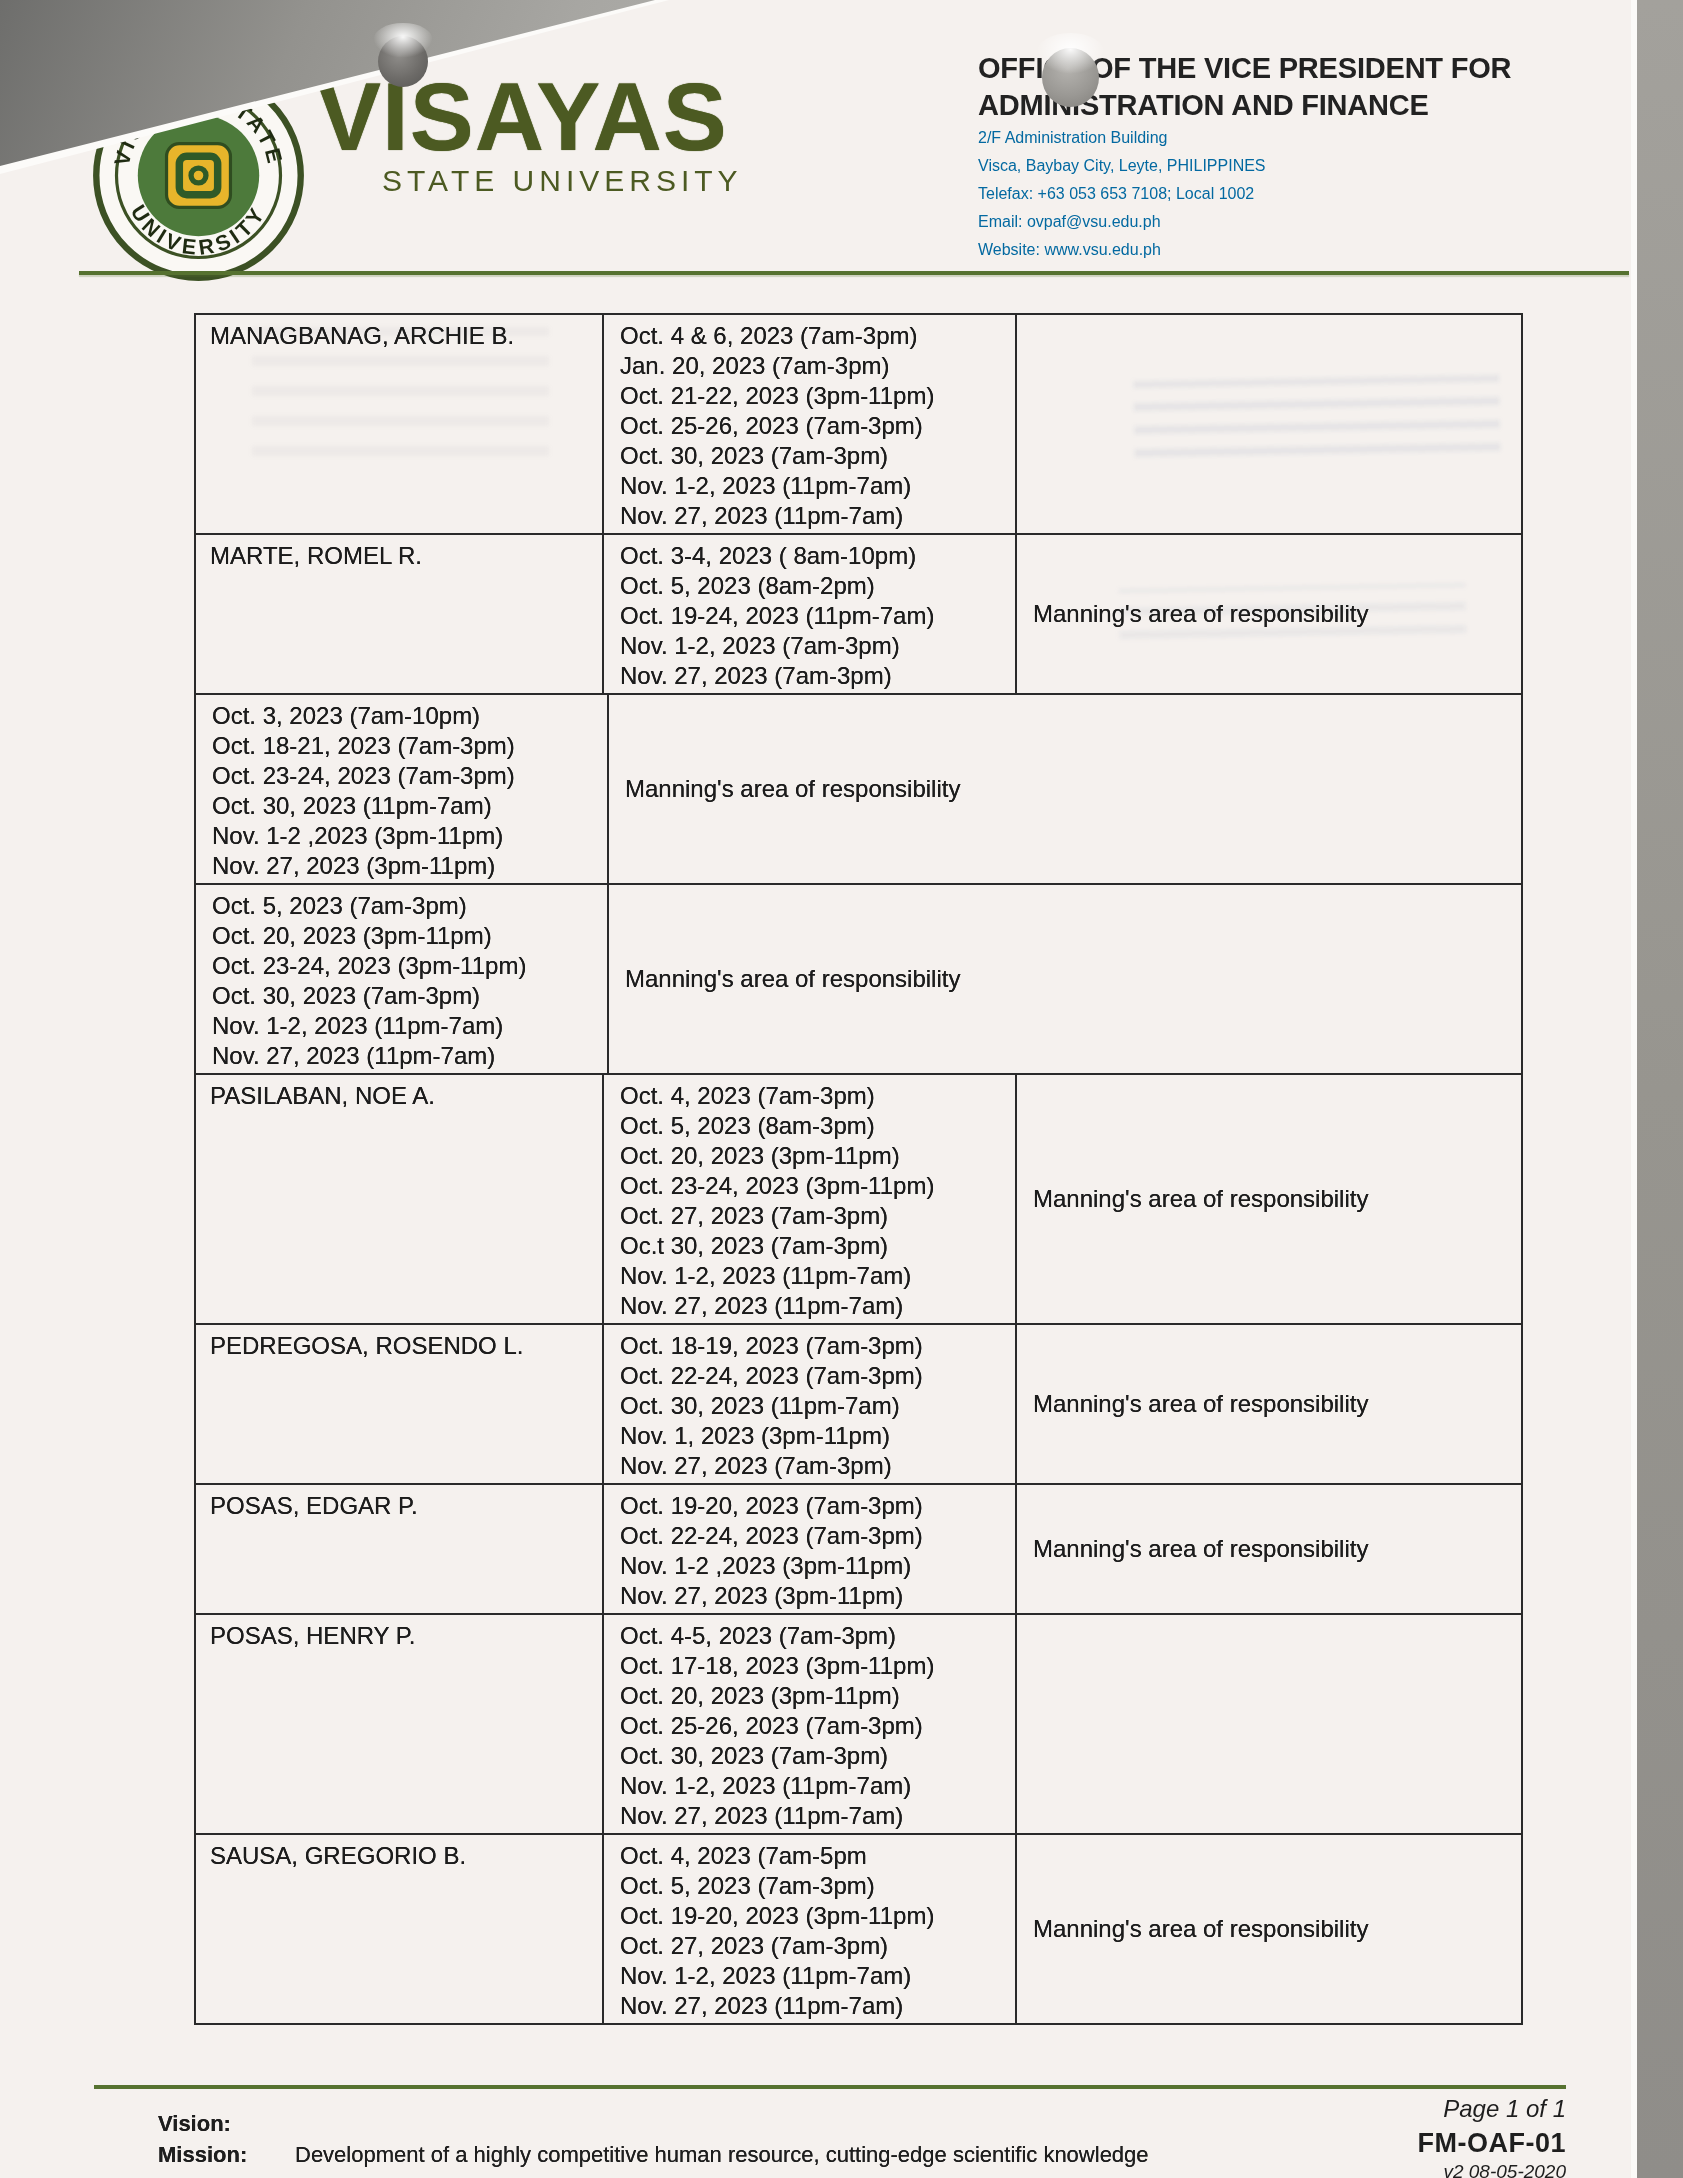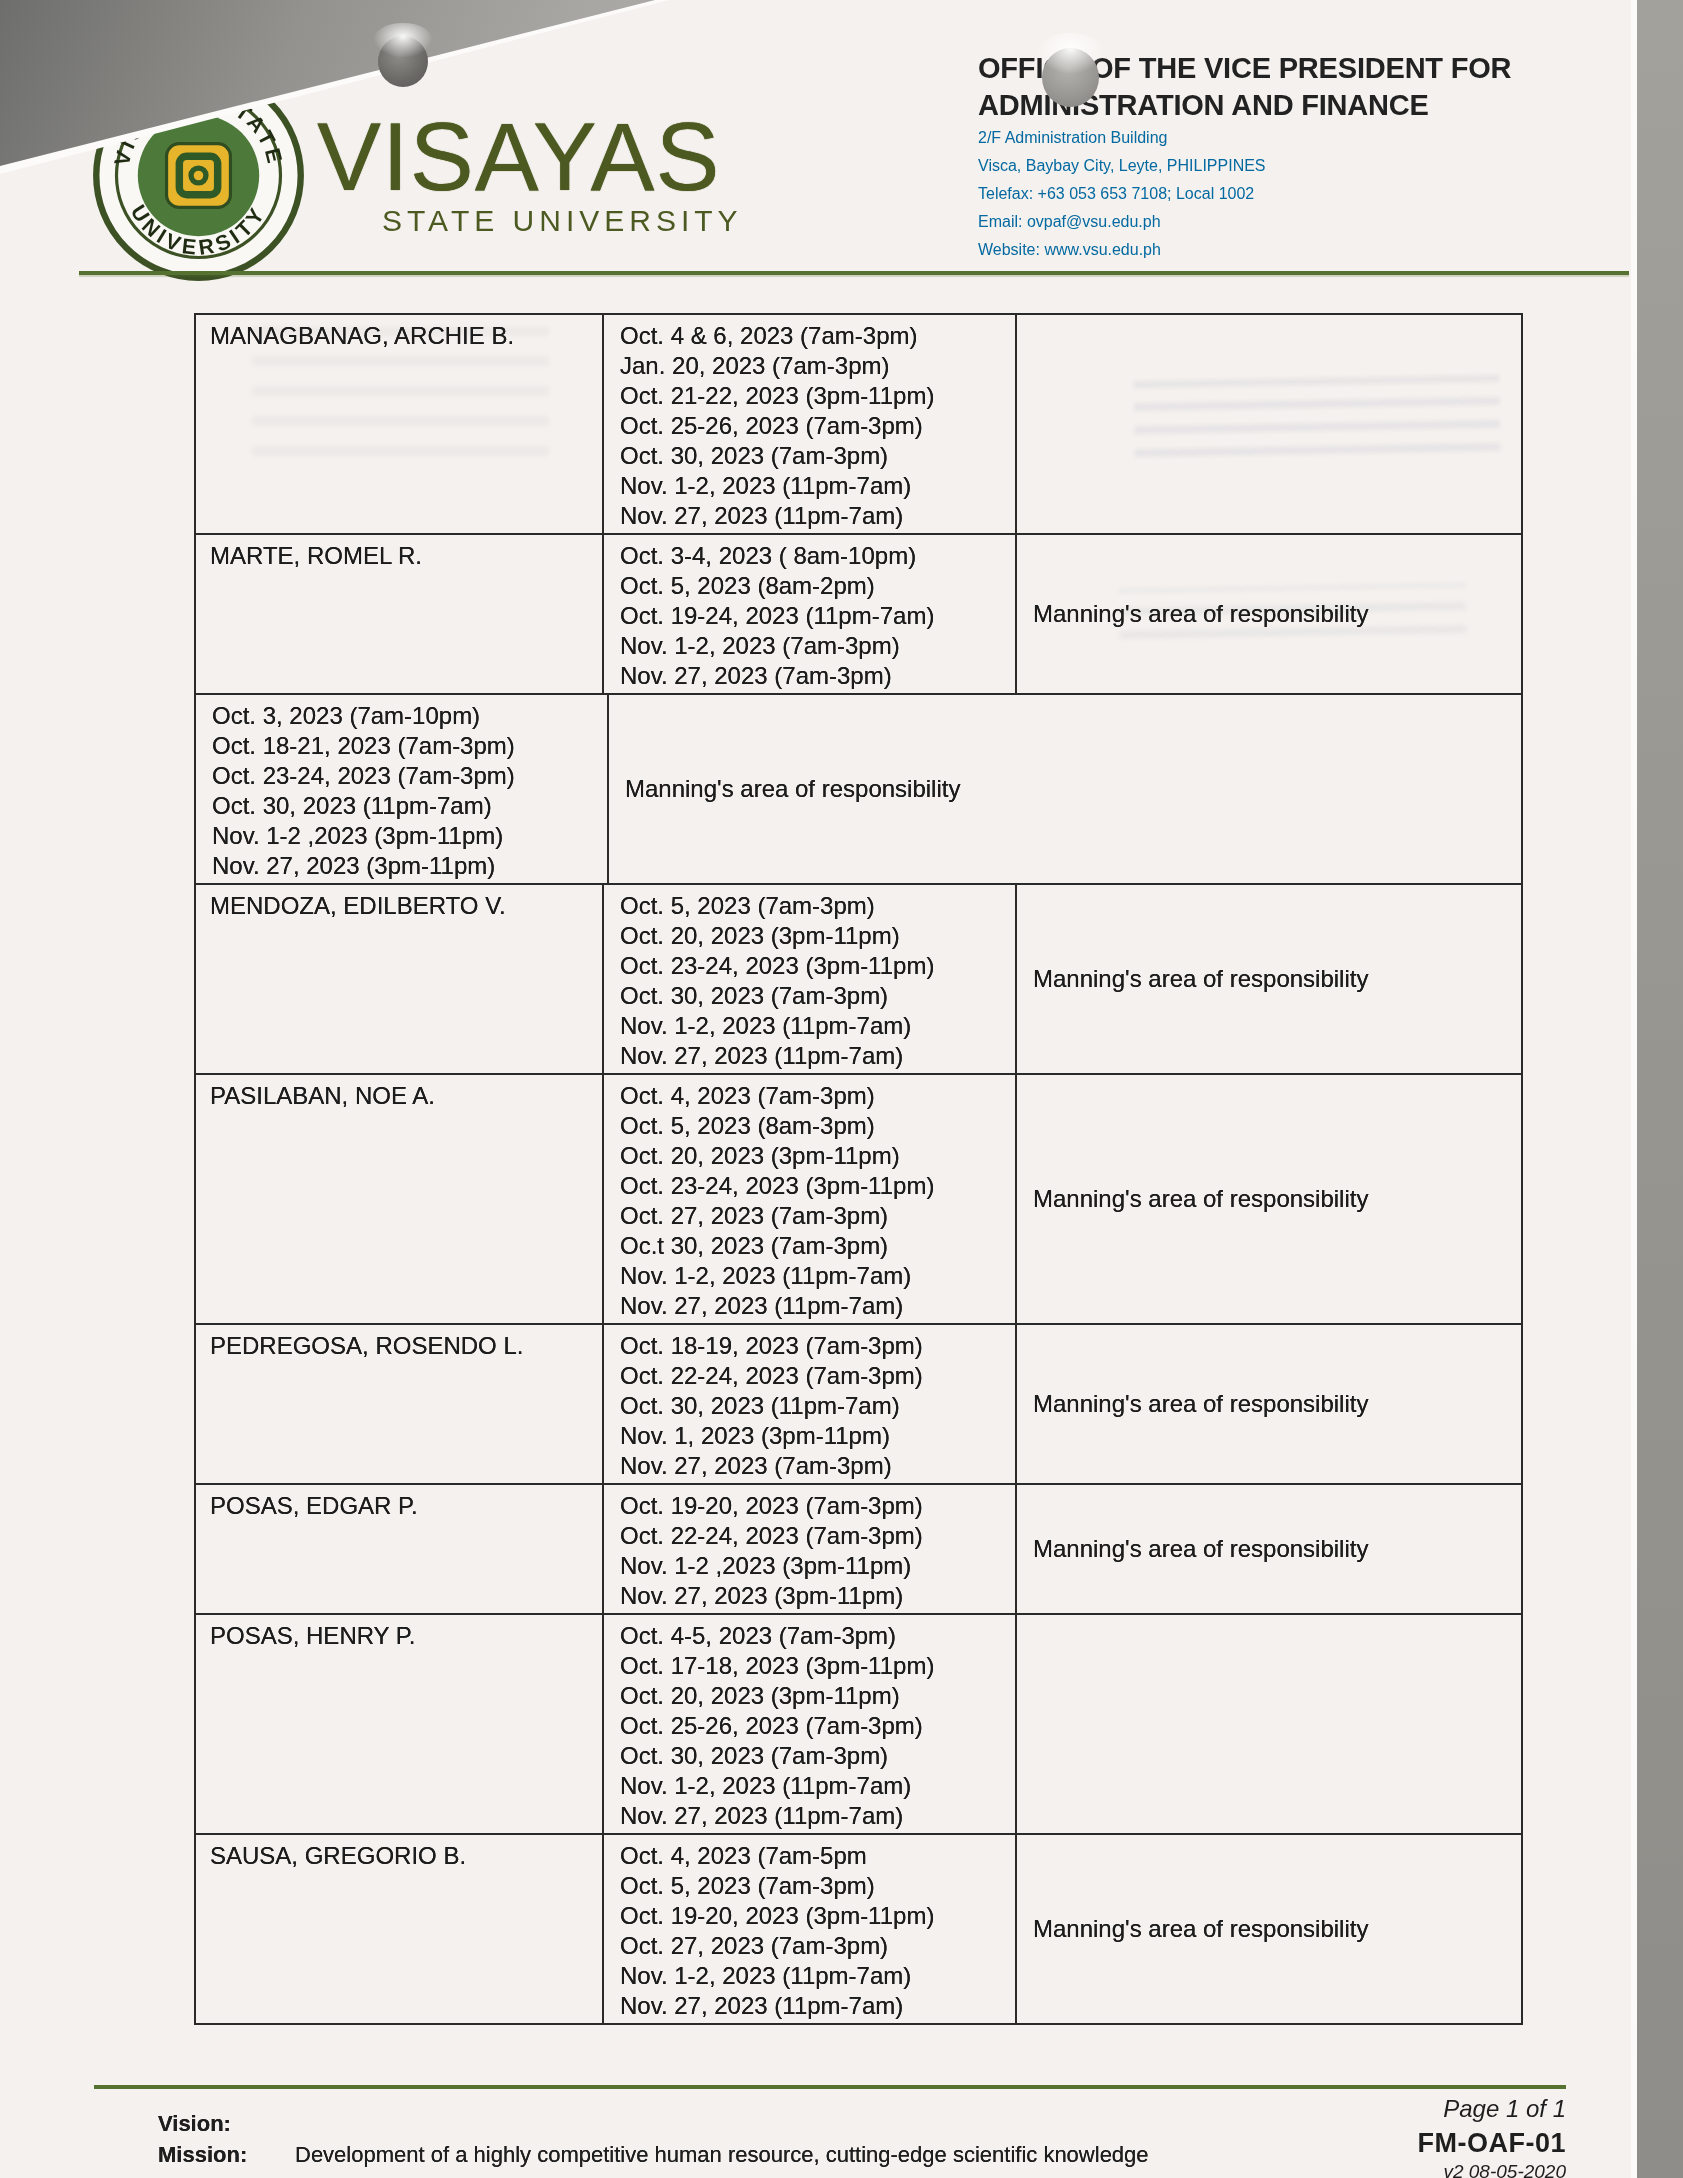--- a/index.html
+++ b/index.html
@@ -30,22 +30,22 @@
   .hole::before{content:"";position:absolute;left:-10%;top:-26%;width:120%;height:70%;
     border-radius:50%;background:radial-gradient(ellipse at 50% 40%,rgba(255,255,255,.95),rgba(255,255,255,0) 70%);}
   .hole-a{left:378px;top:36px;width:50px;height:51px;
     background:radial-gradient(circle at 42% 38%,#8f8d8a 0%,#6d6b68 55%,#565553 100%);}
   .hole-b{left:1042px;top:48px;width:57px;height:59px;
     background:radial-gradient(circle at 45% 35%,#b5b3af 0%,#9a9894 55%,#807e7a 100%);}
 
   
   .seal{position:absolute;left:92px;top:69px;}
   .wordmark{position:absolute;left:317px;top:65px;width:436px;color:var(--green);}
-  .wordmark .big{font-size:96px;font-weight:400;letter-spacing:1px;line-height:103px;
-    text-shadow:0 0 1px var(--green);margin-top:40px;}
+  .wordmark .big{font-size:96px;font-weight:700;letter-spacing:1px;line-height:103px;
+    text-shadow:0 0 1px var(--green);}
   .wordmark .sub{font-size:30px;font-weight:400;letter-spacing:5px;margin:-4px 0 0 65px;}
 
   .office{position:absolute;left:978px;top:50px;width:554px;color:#222;}
   .office .t{font-size:29px;font-weight:700;line-height:37px;letter-spacing:-0.2px;}
   .office .a{font-size:16px;font-weight:400;line-height:28px;color:#0369a1;}
   .office .a:first-of-type{margin-top:6px;}
 
   .rule-top{position:absolute;left:79px;top:271px;width:1550px;height:4px;background:var(--rule-green);
     box-shadow:0 2px 1px rgba(86,114,48,.25);}
 
@@ -162,21 +162,20 @@
           <div class="sched-line">Oct. 3, 2023 (7am-10pm)</div>
           <div class="sched-line">Oct. 18-21, 2023 (7am-3pm)</div>
           <div class="sched-line">Oct. 23-24, 2023 (7am-3pm)</div>
           <div class="sched-line">Oct. 30, 2023 (11pm-7am)</div>
           <div class="sched-line">Nov. 1-2 ,2023 (3pm-11pm)</div>
           <div class="sched-line">Nov. 27, 2023 (3pm-11pm)</div>
         </div>
         <div class="cell c-remark">Manning's area of responsibility</div>
       </div>
       <div class="trow">
-        <div class="cell c-name">MENDOZA, EDILBERTO V.</div>
         <div class="cell c-sched">
           <div class="sched-line">Oct. 5, 2023 (7am-3pm)</div>
           <div class="sched-line">Oct. 20, 2023 (3pm-11pm)</div>
           <div class="sched-line">Oct. 23-24, 2023 (3pm-11pm)</div>
           <div class="sched-line">Oct. 30, 2023 (7am-3pm)</div>
           <div class="sched-line">Nov. 1-2, 2023 (11pm-7am)</div>
           <div class="sched-line">Nov. 27, 2023 (11pm-7am)</div>
         </div>
         <div class="cell c-remark">Manning's area of responsibility</div>
       </div>

